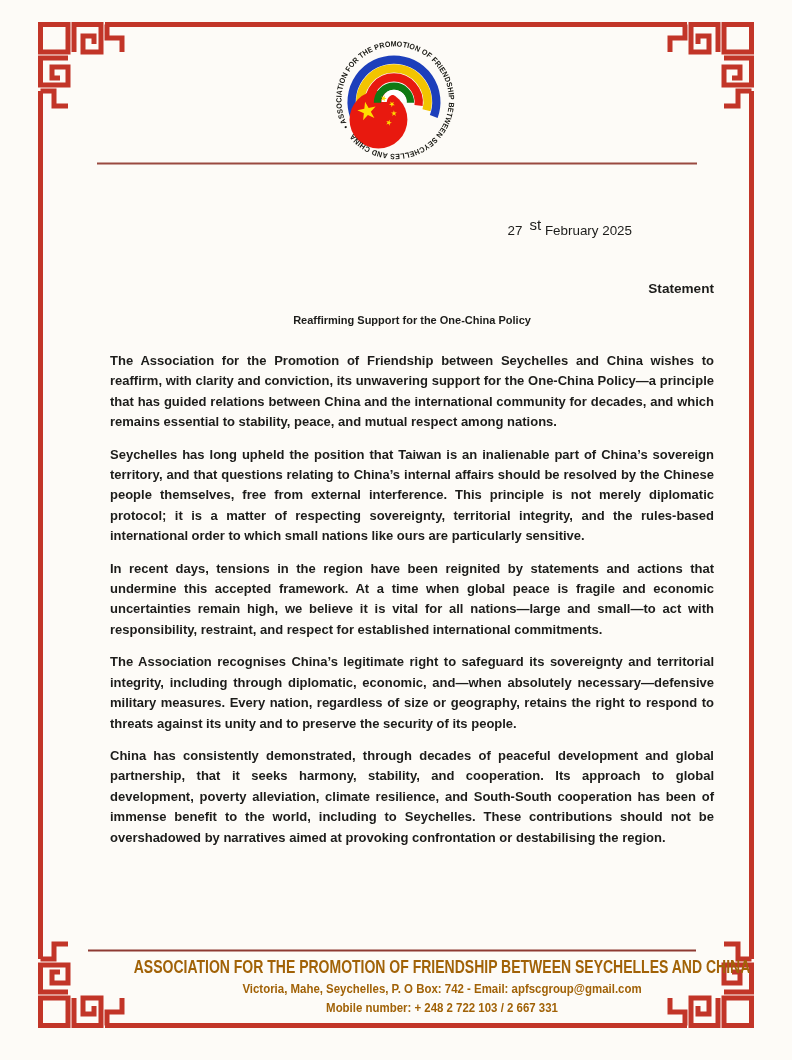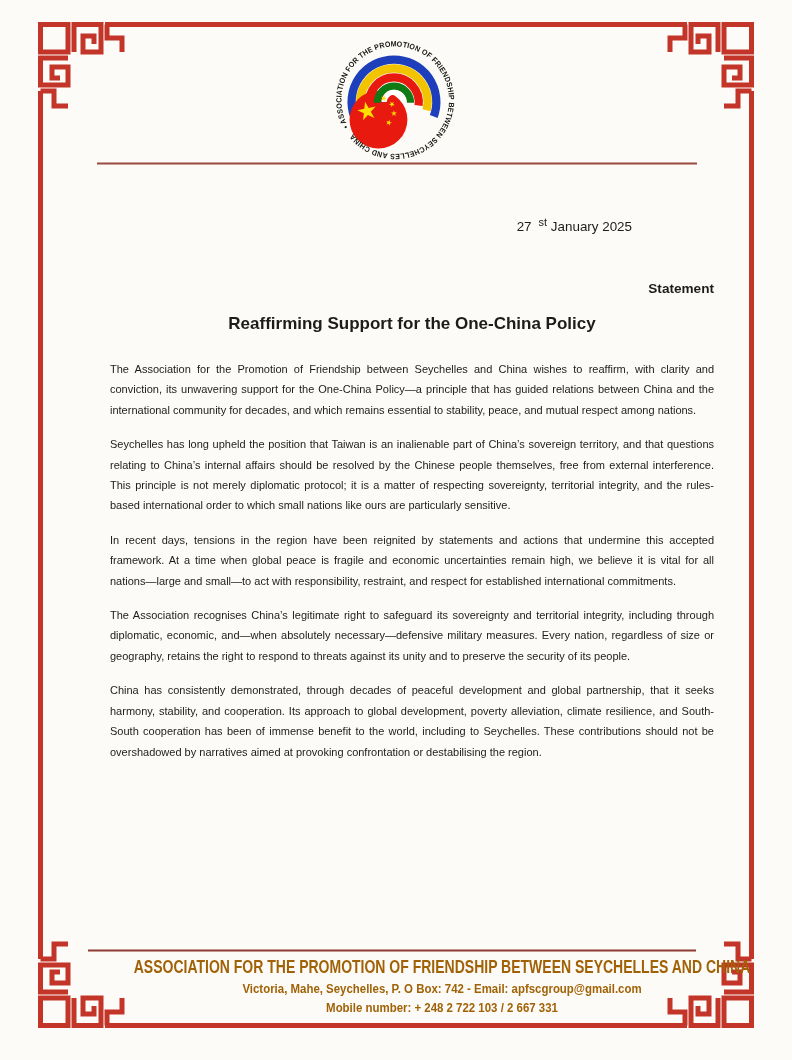--- a/index.html
+++ b/index.html
@@ -8,36 +8,37 @@
     background:#fdfbf7;
     font-family:"Liberation Sans","DejaVu Sans",sans-serif;
     color:#1c1c1a;
   }
   .border-svg{position:absolute;left:0;top:0;z-index:1;}
   .logo{position:absolute;left:328px;top:38px;width:134px;height:124px;z-index:2;overflow:visible;}
   .date-line{
     position:absolute;top:216px;right:160px;
     font-size:13.4px;white-space:nowrap;
   }
-  .date-line sup{font-size:11px;padding-left:7px;}
+  .date-line sup{font-size:15px;padding-left:7px;}
   .doc-title{
     position:absolute;top:281px;left:110px;width:604px;
     text-align:right;font-weight:bold;font-size:13.6px;
   }
   .doc-subtitle{
     position:absolute;top:314px;left:110px;width:604px;
-    text-align:center;font-weight:bold;font-size:17px;
+    text-align:center;font-weight:bold;font-size:11px;
   }
   .paragraphs{
     position:absolute;top:345px;left:110px;width:604px;
   }
   .paragraphs p{
-    margin:14px 0 12px 0;
-    font-size:11px;line-height:20.4px;
+    margin:6px 0 12px 0;
+    font-size:13px;line-height:20.4px;
     text-align:justify;
+    font-weight:bold;
   }
   .footer{
     position:absolute;left:0;top:957px;width:792px;z-index:2;
     text-align:center;color:#a16207;padding-left:46px;
   }
   .footer .org{
     font-weight:bold;font-size:17.5px;letter-spacing:0px;
     transform:scaleX(0.80);transform-origin:center;
     white-space:nowrap;
   }
@@ -103,21 +104,21 @@
   <use href="#star" transform="translate(49,58.5) scale(3) rotate(20)" fill="#ffde00"></use>
   <use href="#star" transform="translate(57,64) scale(3) rotate(40)" fill="#ffde00"></use>
   <use href="#star" transform="translate(59,73) scale(3) rotate(70)" fill="#ffde00"></use>
   <use href="#star" transform="translate(54,82) scale(3) rotate(90)" fill="#ffde00"></use>
 
   <text class="logo-ring-text">
     <textPath href="#logo-text-circle" startOffset="0" textLength="318" lengthAdjust="spacingAndGlyphs">• ASSOCIATION FOR THE PROMOTION OF FRIENDSHIP BETWEEN SEYCHELLES AND CHINA</textPath>
   </text>
 </svg>
 
-<div class="date-line"><span>27</span><sup>st</sup><span> January 2025</span></div>
+<div class="date-line"><span>27</span><sup>st</sup><span> February 2025</span></div>
 
 <div class="doc-title">Statement</div>
 <div class="doc-subtitle">Reaffirming Support for the One-China Policy</div>
 
 <div class="paragraphs">
   <p>The Association for the Promotion of Friendship between Seychelles and China wishes to reaffirm, with clarity and conviction, its unwavering support for the One-China Policy—a principle that has guided relations between China and the international community for decades, and which remains essential to stability, peace, and mutual respect among nations.</p>
   <p>Seychelles has long upheld the position that Taiwan is an inalienable part of China’s sovereign territory, and that questions relating to China’s internal affairs should be resolved by the Chinese people themselves, free from external interference. This principle is not merely diplomatic protocol; it is a matter of respecting sovereignty, territorial integrity, and the rules-based international order to which small nations like ours are particularly sensitive.</p>
   <p>In recent days, tensions in the region have been reignited by statements and actions that undermine this accepted framework. At a time when global peace is fragile and economic uncertainties remain high, we believe it is vital for all nations—large and small—to act with responsibility, restraint, and respect for established international commitments.</p>
   <p>The Association recognises China’s legitimate right to safeguard its sovereignty and territorial integrity, including through diplomatic, economic, and—when absolutely necessary—defensive military measures. Every nation, regardless of size or geography, retains the right to respond to threats against its unity and to preserve the security of its people.</p>
   <p>China has consistently demonstrated, through decades of peaceful development and global partnership, that it seeks harmony, stability, and cooperation. Its approach to global development, poverty alleviation, climate resilience, and South-South cooperation has been of immense benefit to the world, including to Seychelles. These contributions should not be overshadowed by narratives aimed at provoking confrontation or destabilising the region.</p>

